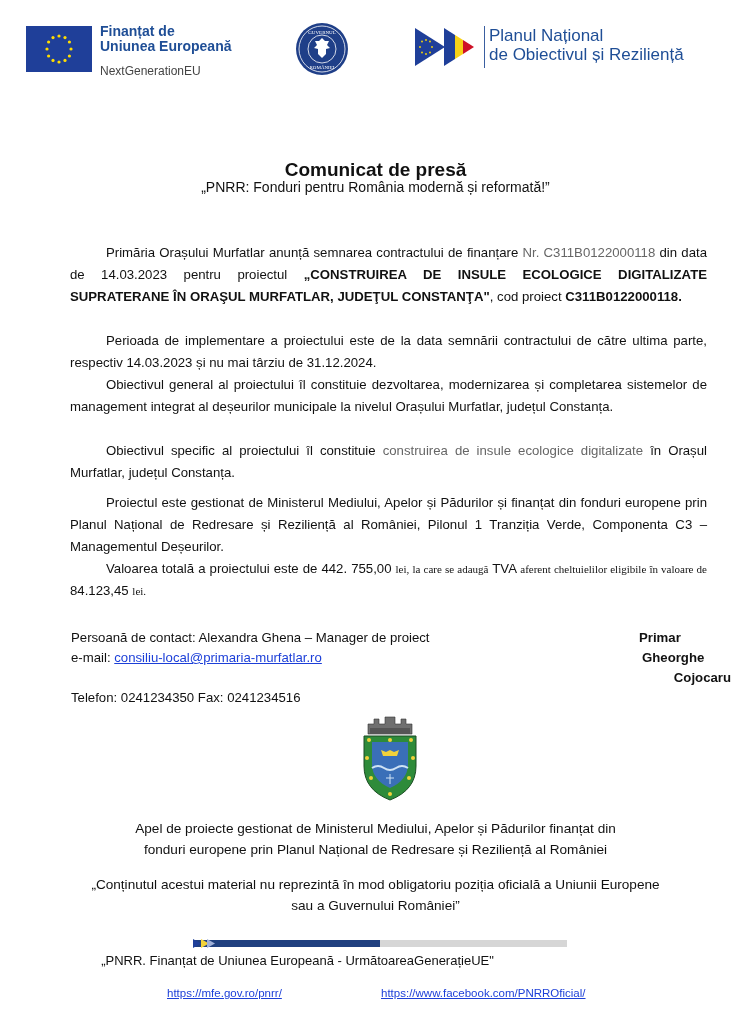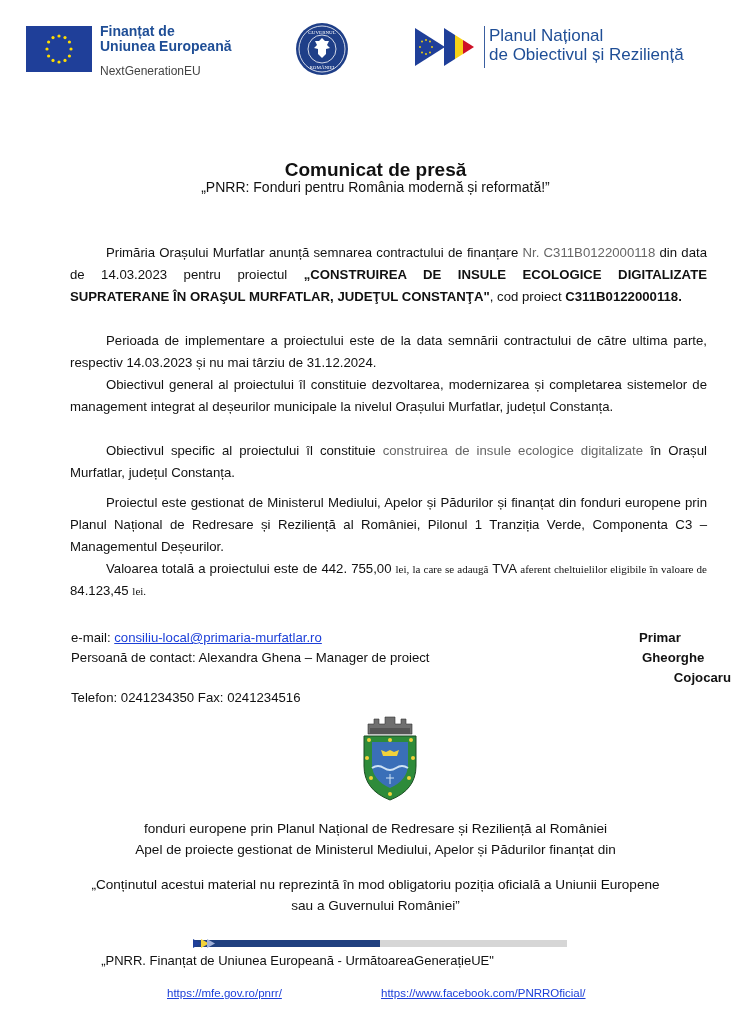--- a/index.html
+++ b/index.html
@@ -130,25 +130,25 @@
 <div class="abs para" style="top:558px;">
   <span class="indent"></span><span>Valoarea totală a proiectului este de 442. 755,00</span>
   <span class="serif">lei, la care se adaugă</span>
   <span>TVA</span>
   <span class="serif">aferent cheltuielilor eligibile în valoare de</span>
   <span>84.123,45</span>
   <span class="serif">lei.</span>
 </div>
 
 <div class="abs contact">
+  <div>Persoană de contact: Alexandra Ghena – Manager de proiect</div>
   <div>
     <span>e-mail:</span>
     <a>consiliu-local@primaria-murfatlar.ro</a>
   </div>
-  <div>Persoană de contact: Alexandra Ghena – Manager de proiect</div>
   <div class="b">Cojocaru</div>
   <div>Telefon: 0241234350  Fax: 0241234516</div>
 </div>
 <div class="abs primar">Primar</div>
 <div class="abs primar2">Gheorghe</div>
 
 <div class="abs coat">
   <svg viewBox="0 0 60 92" width="60" height="92">
     <path d="M8 14 h6 v-5 h5 v5 h6 v-7 h10 v7 h6 v-5 h5 v5 h6 v10 h-44 z" fill="#6f6f6f" stroke="#333" stroke-width="0.6"></path>
     <rect x="10" y="18" width="40" height="6" fill="#555"></rect>
@@ -164,22 +164,22 @@
       <circle cx="7" cy="48" r="2"></circle>
         <circle cx="53" cy="48" r="2"></circle>
       <circle cx="11" cy="68" r="2"></circle>
         <circle cx="49" cy="68" r="2"></circle>
       <circle cx="30" cy="84" r="2"></circle>
     </g>
   </svg>
 </div>
 
 <div class="abs center" style="top:818px;">
+  <div>Apel de proiecte gestionat de Ministerul Mediului, Apelor și Pădurilor finanțat din</div>
   <div>fonduri europene prin Planul Național de Redresare și Reziliență al României</div>
-  <div>Apel de proiecte gestionat de Ministerul Mediului, Apelor și Pădurilor finanțat din</div>
 </div>
 <div class="abs center" style="top:874px;">
   <div>„Conținutul acestui material nu reprezintă în mod obligatoriu poziția oficială a Uniunii Europene</div>
   <div>sau a Guvernului României”</div>
 </div>
 
 <div class="abs bar">
   <div class="fill"></div>
   <svg class="arrow" viewBox="0 0 24 9">
     <polygon points="0,0 8,4.5 0,9" fill="#1f3f99"></polygon>

